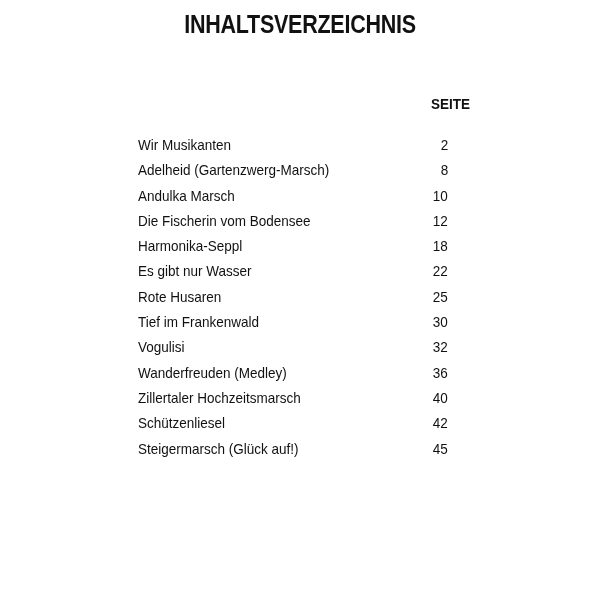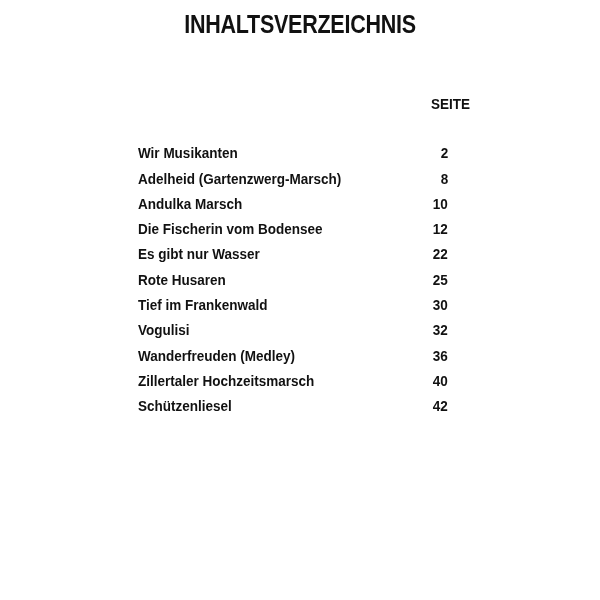--- a/index.html
+++ b/index.html
@@ -4,22 +4,22 @@
   <style>
     html, body { margin: 0; padding: 0; background: #ffffff; }
     body { width: 600px; height: 600px; position: relative; overflow: hidden;
            font-family: "Liberation Sans", sans-serif; color: #111; }
     .title { position: absolute; top: 10px; left: 0; width: 600px; text-align: center;
              font-size: 25px; font-weight: bold; letter-spacing: -0.3px;
              transform: scaleX(0.86); transform-origin: 300px 0; }
     .seite { position: absolute; top: 95px; left: 410px; width: 60px; text-align: right;
              font-size: 15px; font-weight: bold; transform: scaleX(0.9); transform-origin: right; }
     .toc { position: absolute; top: 136px; left: 138px; width: 310px; margin: 0; padding: 0; list-style: none; }
-    .toc li { height: 25.3px; display: flex; justify-content: space-between; align-items: flex-end;
-              font-size: 15px; font-weight: bold; }
+    .toc li { height: 25.3px; display: flex; justify-content: space-between; align-items: flex-start;
+              font-size: 15px; }
     .toc .t { transform: scaleX(0.9); transform-origin: left; white-space: nowrap; }
     .toc .p { transform: scaleX(0.9); transform-origin: right; text-align: right; }
   </style>
 </head>
 <body>
 
 <div class="title">INHALTSVERZEICHNIS</div>
 <div class="seite">SEITE</div>
 
 <ul class="toc">
@@ -31,20 +31,24 @@
       <span class="t">Adelheid (Gartenzwerg-Marsch)</span>
       <span class="p">8</span>
     </li>
   <li>
       <span class="t">Andulka Marsch</span>
       <span class="p">10</span>
     </li>
   <li>
       <span class="t">Die Fischerin vom Bodensee</span>
       <span class="p">12</span>
+    </li>
+  <li>
+      <span class="t">Harmonika-Seppl</span>
+      <span class="p">18</span>
     </li>
   <li>
       <span class="t">Es gibt nur Wasser</span>
       <span class="p">22</span>
     </li>
   <li>
       <span class="t">Rote Husaren</span>
       <span class="p">25</span>
     </li>
   <li>
@@ -60,13 +64,17 @@
       <span class="p">36</span>
     </li>
   <li>
       <span class="t">Zillertaler Hochzeitsmarsch</span>
       <span class="p">40</span>
     </li>
   <li>
       <span class="t">Schützenliesel</span>
       <span class="p">42</span>
     </li>
+  <li>
+      <span class="t">Steigermarsch (Glück auf!)</span>
+      <span class="p">45</span>
+    </li>
 </ul>
 
 </body></html>

